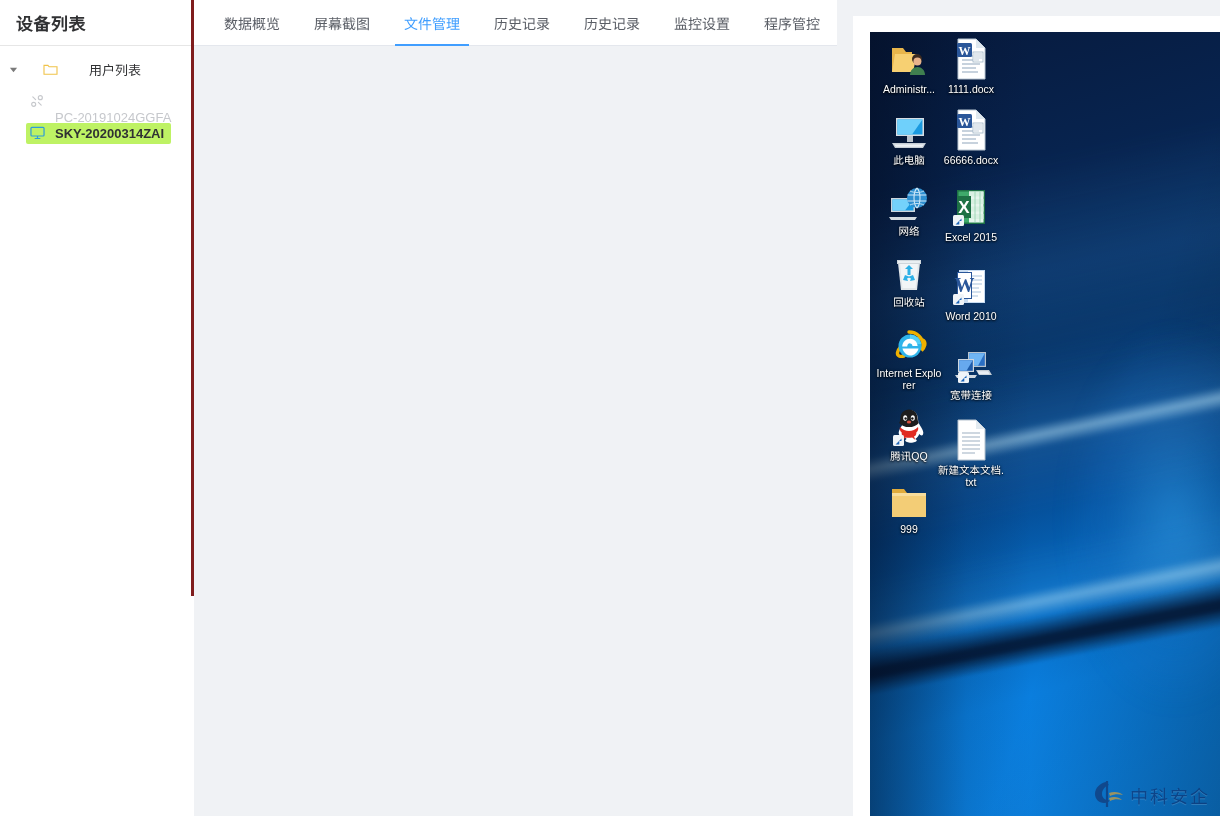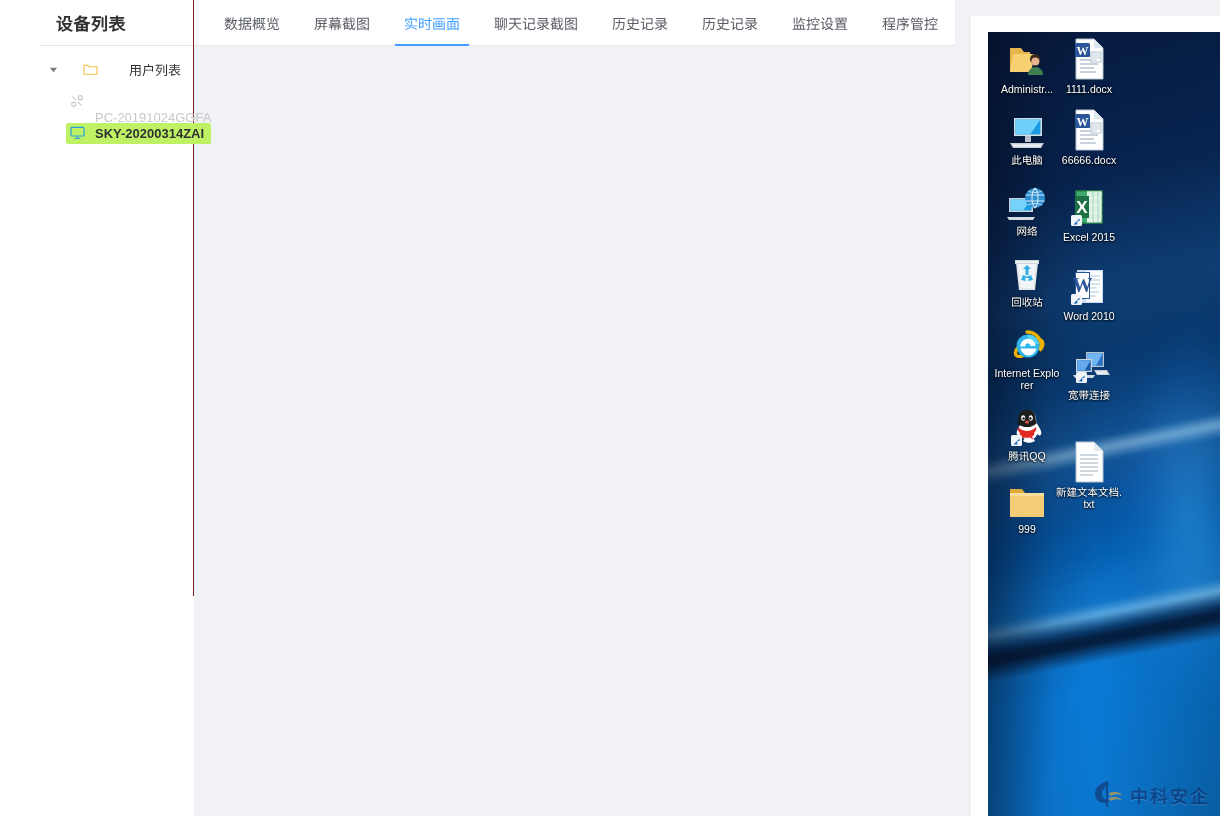--- a/index.html
+++ b/index.html
@@ -18,24 +18,23 @@
     height: 816px;
     display: flex;
     background: #ffffff;
   }
 
   
   .sidebar {
     width: 194px;
     height: 596px;
     background: #ffffff;
-    border-right: 1px solid #7f1d1d;
+    border-right: 3px solid #7f1d1d;
     flex: 0 0 194px;
     position: relative;
-    padding-left: 40px;
   }
   .sidebar-header {
     height: 46px;
     display: flex;
     align-items: center;
     padding-left: 16px;
     border-bottom: 1px solid #e6e6e6;
   }
   .sidebar-title {
     font-size: 17px;
@@ -287,21 +286,21 @@
     right: 10px;
     bottom: 6px;
     display: flex;
     align-items: center;
     gap: 4px;
     opacity: 0.62;
     pointer-events: none;
   }
   .wm-text {
     font-size: 18px;
-    font-weight: bold;
+    font-weight: normal;
     color: #0f2f6e;
     letter-spacing: 2px;
     text-shadow: 0 1px 0 rgba(255,255,255,0.25);
   }
 </style>
 </head>
 <body>
 
 <div id="app">
 
@@ -353,22 +352,21 @@
       </div>
 
     </div>
   </aside>
 
   <section class="main">
 
     <nav class="tabbar">
       <div class="tab">数据概览</div>
       <div class="tab">屏幕截图</div>
-      <div class="tab active">实时画面</div>
-      <div class="tab">聊天记录截图</div>
+      <div class="tab active">文件管理</div>
       <div class="tab">历史记录</div>
       <div class="tab">历史记录</div>
       <div class="tab">监控设置</div>
       <div class="tab">程序管控</div>
     </nav>
 
     <div class="content-outer">
       <div class="content-card">
 
         <div class="screen">
@@ -546,21 +544,21 @@
                     <path d="M6 5h15v27H6z" fill="#2a5699"></path>
                     <path d="M7 6h13v25H7z" fill="#ffffff"></path>
                     <text x="13.5" y="25" font-family="Liberation Serif, serif" font-size="20" font-weight="bold" fill="#2a5699" text-anchor="middle">W</text>
                     <rect x="2" y="27" width="11" height="11" rx="1.5" fill="#f0f4f8"></rect>
                     <path d="M4.5 36.5l6-6v2.4h-2.2v3.6z" fill="#1b64b8"></path>
                   </svg>
                 </span>
                 <div class="cap">Word 2010</div>
               </div>
 
-              <div class="desk-icon" style="margin-bottom:40px;">
+              <div class="desk-icon" style="margin-bottom:18px;">
                 <span class="glyph">
                   <svg width="42" height="38" viewBox="0 0 42 38" aria-hidden="true">
                     <path d="M18 4h18v15H18z" fill="#b8c4ce"></path>
                     <path d="M19.2 5.2h15.6v12.6H19.2z" fill="#2a6fc4"></path>
                     <path d="M19.2 5.2h15.6L28 17.8H19.2z" fill="#6fb6f5"></path>
                     <path d="M8 11h16v13H8z" fill="#cdd6de"></path>
                     <path d="M9.2 12.2h13.6v10.6H9.2z" fill="#1e5ba8"></path>
                     <path d="M9.2 12.2h13.6L16.5 22.8H9.2z" fill="#67a9ee"></path>
                     <path d="M5 27h22l-2 3H7z" fill="#d2dae1"></path>
                     <path d="M26 22h13l3 5H29z" fill="#c3ccd4"></path>

